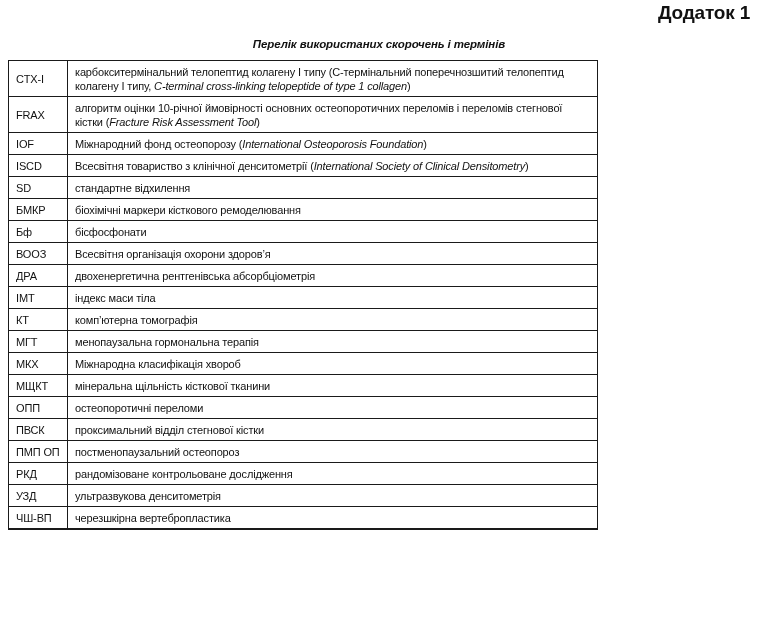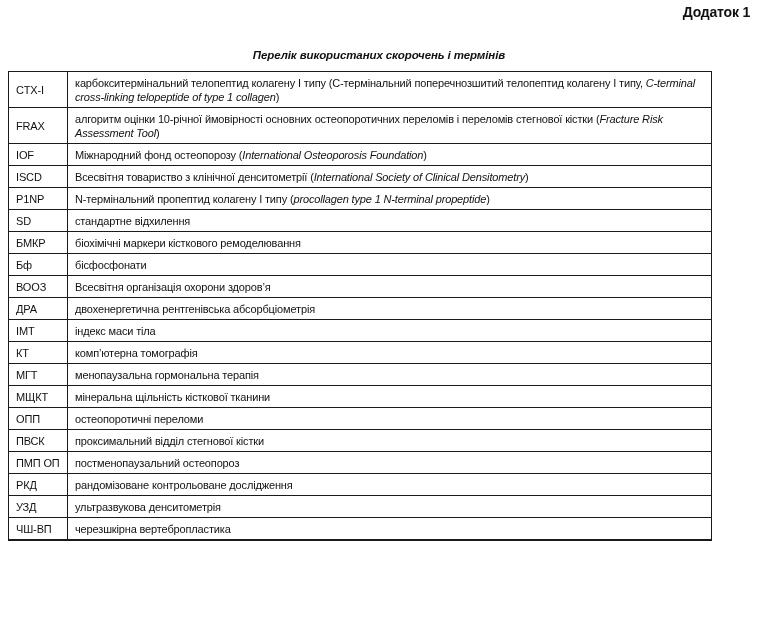--- a/index.html
+++ b/index.html
@@ -10,37 +10,37 @@
     font-family: "Liberation Sans", "DejaVu Sans", sans-serif;
   }
   .page {
     width: 758px;
     box-sizing: border-box;
     padding: 3px 8px 6px 8px;
   }
   .doc-title {
     text-align: right;
     font-weight: bold;
-    font-size: 14px;
+    font-size: 19px;
     line-height: 19px;
     letter-spacing: -0.2px;
   }
   .doc-subtitle {
     text-align: center;
     font-weight: bold;
     font-style: italic;
     font-size: 11.5px;
     line-height: 14px;
-    margin-top: 26px;
+    margin-top: 15px;
     margin-bottom: 9px;
     letter-spacing: -0.1px;
   }
   table.abbrev {
     border-collapse: collapse;
-    width: 704px;
+    width: 590px;
     table-layout: fixed;
     border: 1px solid #1a1a1a;
     border-bottom-width: 2px;
   }
   table.abbrev td {
     border: 1px solid #1a1a1a;
     font-size: 11px;
     line-height: 14px;
     padding: 3.5px 7px;
     vertical-align: middle;
@@ -73,24 +73,20 @@
         </tr>
         <tr>
           <td class="abbr-cell">IOF</td>
           <td class="def-cell"><span>Міжнародний фонд остеопорозу (</span><span class="it">International Osteoporosis Foundation</span><span>)</span></td>
         </tr>
         <tr>
           <td class="abbr-cell">ISCD</td>
           <td class="def-cell"><span>Всесвітня товариство з клінічної денситометрії (</span><span class="it">International Society of Clinical Densitometry</span><span>)</span></td>
         </tr>
         <tr>
-          <td class="abbr-cell">P1NP</td>
-          <td class="def-cell"><span>N-термінальний пропептид колагену І типу (</span><span class="it">procollagen type 1 N-terminal propeptide</span><span>)</span></td>
-        </tr>
-        <tr>
           <td class="abbr-cell">SD</td>
           <td class="def-cell"><span>стандартне відхилення</span></td>
         </tr>
         <tr>
           <td class="abbr-cell">БМКР</td>
           <td class="def-cell"><span>біохімічні маркери кісткового ремоделювання</span></td>
         </tr>
         <tr>
           <td class="abbr-cell">Бф</td>
           <td class="def-cell"><span>бісфосфонати</span></td>
@@ -107,20 +103,24 @@
           <td class="abbr-cell">ІМТ</td>
           <td class="def-cell"><span>індекс маси тіла</span></td>
         </tr>
         <tr>
           <td class="abbr-cell">КТ</td>
           <td class="def-cell"><span>комп’ютерна томографія</span></td>
         </tr>
         <tr>
           <td class="abbr-cell">МГТ</td>
           <td class="def-cell"><span>менопаузальна гормональна терапія</span></td>
+        </tr>
+        <tr>
+          <td class="abbr-cell">МКХ</td>
+          <td class="def-cell"><span>Міжнародна класифікація хвороб</span></td>
         </tr>
         <tr>
           <td class="abbr-cell">МЩКТ</td>
           <td class="def-cell"><span>мінеральна щільність кісткової тканини</span></td>
         </tr>
         <tr>
           <td class="abbr-cell">ОПП</td>
           <td class="def-cell"><span>остеопоротичні переломи</span></td>
         </tr>
         <tr>

